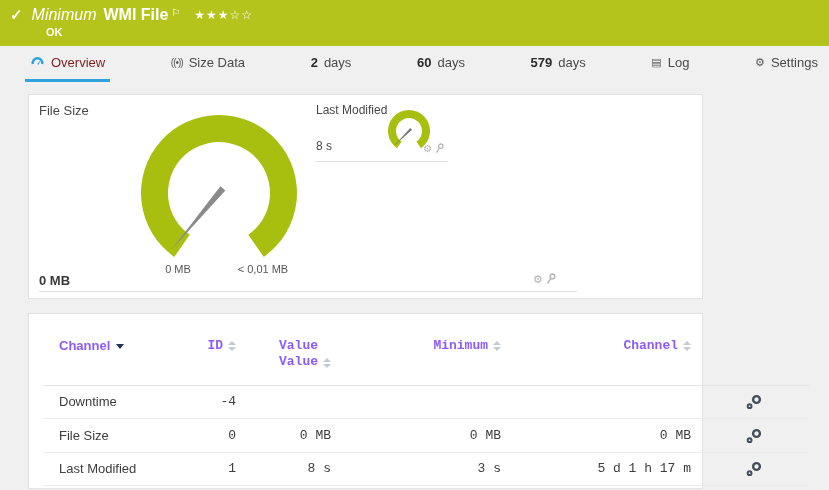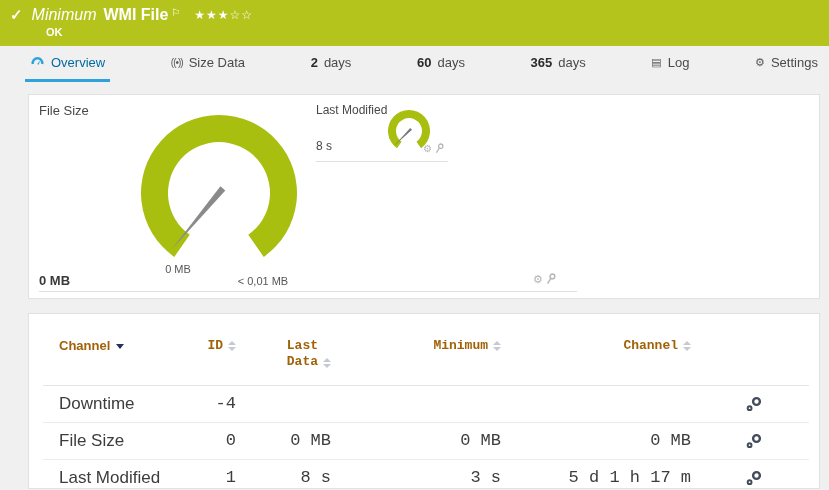--- a/index.html
+++ b/index.html
@@ -14,48 +14,48 @@
   .sensor-name { font-weight:bold; font-size:16px; }
   .flag { font-size:10px; vertical-align:top; position:relative; top:-3px; margin-left:3px; }
   .stars { font-size:12px; letter-spacing:1px; margin-left:14px; }
   .status-ok { position:absolute; left:46px; top:26px; font-size:11px; font-weight:bold; }
 
   
   .tabs { display:flex; justify-content:space-between; align-items:stretch;
     height:36px; padding:0 6px 0 25px; background:#f0f0f0; }
   .tab { display:flex; align-items:center; gap:6px; font-size:13px; color:#4a4a4a;
     cursor:pointer; padding:0 5px; border-bottom:3px solid transparent; white-space:nowrap; }
-  .tab.active { border-bottom-color:#2da2dc; color:#0369a1;align-items:center; }
+  .tab.active { border-bottom-color:#2da2dc; color:#7f1d1d;align-items:center; }
   .tab b { color:#2b2b2b; font-weight:bold; }
   .tab .glyph { font-size:11px; color:#5a5a5a; }
   .tab .glyph.broadcast { font-size:10px; letter-spacing:-1px; }
   .tab svg { display:block; }
 
   
   main { padding:12px 7px 0 28px; }
-  .panel { background:#fff; border:1px solid #e2e2e2; width:792px; }
+  .panel { background:#fff; border:1px solid #e2e2e2; width:675px; }
   .gauges-panel { position:relative; height:205px; }
   .abs { position:absolute; }
 
   .block-title { font-size:13px; color:#474747; }
   .scale-label { font-size:11px; color:#565656; text-align:center; width:90px; }
   .current-value { font-size:13px; font-weight:bold; color:#3a3a3a; }
   .small-value { font-size:12px; color:#474747; }
   .divider { height:1px; background:#e0e0e0; }
   .corner-icons { display:flex; align-items:center; gap:3px; color:#b5b5b5; }
   .corner-icons .gear-glyph { font-size:11px; line-height:1; }
 
   
   .table-panel { margin-top:14px; height:176px; padding:6px 14px 0 14px; }
   table { border-collapse:collapse; width:766px; table-layout:fixed; }
-  th { font-size:13px; font-weight:bold; color:#a16207; vertical-align:top;
+  th { font-size:13px; font-weight:bold; color:#8b5cf6; vertical-align:top;
        padding:18px 0 14px 0; border-bottom:1px solid #e4e4e4; cursor:pointer; }
   th.r, td.r { text-align:right;font-family:Liberation Mono, monospace; }
   th.l, td.l { text-align:left; }
-  td { font-size:17px; color:#3d3d3d; padding:8px 0; }
+  td { font-size:13px; color:#3d3d3d; padding:8px 0; }
   tbody tr + tr td { border-top:1px solid #ececec; }
   tbody tr:last-child td { border-bottom:1px solid #ececec; }
   td.channel { padding-left:16px; }
   th.channel-h { padding-left:16px; }
   .wrap-label { display:inline-block; width:42px; text-align:right; line-height:1.25; vertical-align:bottom; }
   
   .sort-active { display:inline-block; width:0; height:0; margin-left:6px;
     border-left:4px solid transparent; border-right:4px solid transparent;
     border-top:5px solid #22325c; vertical-align:middle; }
   .sort-both { display:inline-block; vertical-align:middle; margin-left:5px; }
@@ -94,21 +94,21 @@
   </div>
   <div class="tab">
     <b>2</b>
     <span>days</span>
   </div>
   <div class="tab">
     <b>60</b>
     <span>days</span>
   </div>
   <div class="tab">
-    <b>365</b>
+    <b>579</b>
     <span>days</span>
   </div>
   <div class="tab">
     <span class="glyph">▤</span>
     <span>Log</span>
   </div>
   <div class="tab">
     <span class="glyph">⚙</span>
     <span>Settings</span>
   </div>
@@ -118,21 +118,21 @@
 
   <section class="panel gauges-panel">
     <div class="abs block-title" style="left:10px; top:8px;">File Size</div>
 
     <svg id="gauge-large" class="abs" style="left:100px; top:10px;" width="180" height="170" viewBox="0 0 180 170">
         <path d="M45.26103796461838 151.89385945454134 A78 78 0 1 1 134.73896203538163 151.89385945454134 L119.25239825390337 129.77675425873858 A51 51 0 1 0 60.747601746096635 129.77675425873858 Z" fill="#a9bf10"></path>
         <polygon points="42.43371688319608,144.68728879080436 91.40538344013851,81.3468129902892 96.30806787609995,85.46065369228306" fill="#8a8a8a"></polygon>
       </svg>
 
     <div class="abs scale-label" style="left:104px; top:168px;">0 MB</div>
-    <div class="abs scale-label" style="left:189px; top:168px;margin-top:12px;">&lt; 0,01 MB</div>
+    <div class="abs scale-label" style="left:189px; top:168px;">&lt; 0,01 MB</div>
 
     <div class="abs current-value" style="left:10px; top:178px;">0 MB</div>
 
     <div class="abs corner-icons" style="left:504px; top:178px;">
       <span class="gear-glyph">⚙</span>
       <svg width="10" height="12" viewBox="0 0 10 12">
         <circle cx="6.4" cy="3.4" r="2.4" fill="none" stroke="#b5b5b5" stroke-width="1.4"></circle>
         <line x1="4.8" y1="5.4" x2="1.6" y2="10.6" stroke="#b5b5b5" stroke-width="1.4"></line>
       </svg>
     </div>
@@ -167,21 +167,21 @@
       </colgroup>
       <thead>
         <tr>
           <th class="l channel-h">
             <span>Channel</span><span class="sort-active"></span>
           </th>
           <th class="r">
             <span>ID</span><span class="sort-both"><i class="up"></i><i class="dn"></i></span>
           </th>
           <th class="r">
-            <span class="wrap-label">Last Data</span><span class="sort-both"><i class="up"></i><i class="dn"></i></span>
+            <span class="wrap-label">Value Value</span><span class="sort-both"><i class="up"></i><i class="dn"></i></span>
           </th>
           <th class="r">
             <span>Minimum</span><span class="sort-both"><i class="up"></i><i class="dn"></i></span>
           </th>
           <th class="r">
             <span>Channel</span><span class="sort-both"><i class="up"></i><i class="dn"></i></span>
           </th>
           <th></th>
         </tr>
       </thead>

